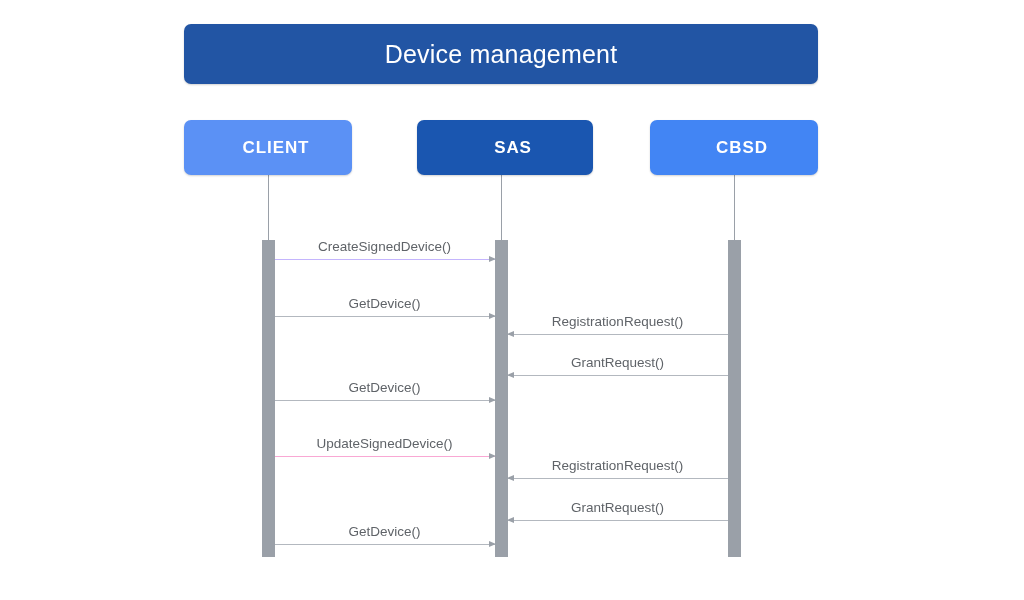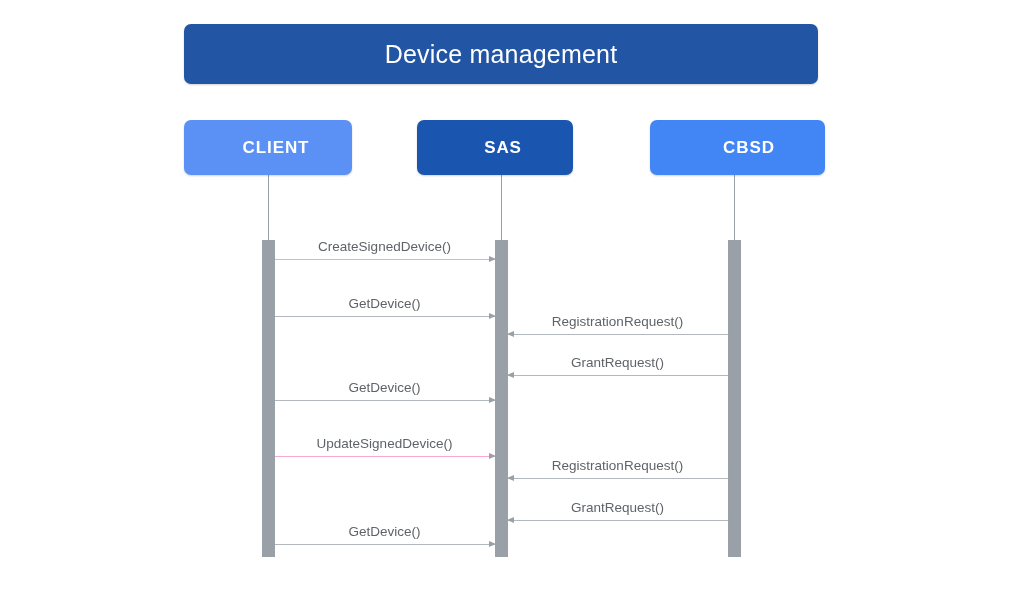--- a/index.html
+++ b/index.html
@@ -124,24 +124,24 @@
   <div id="lifelines">
       <div class="lifeline" style="left: 268px; top: 175px; height: 65px;"></div>
       <div class="lifeline" style="left: 501px; top: 175px; height: 65px;"></div>
       <div class="lifeline" style="left: 734px; top: 175px; height: 65px;"></div>
     </div>
 
   <div id="participants">
       <div class="participant" style="left: 184px; width: 168px; background: rgb(91, 145, 245);">
         <span class="participant-label">CLIENT</span>
       </div>
-      <div class="participant" style="left: 417px; width: 156px; background: rgb(26, 86, 176);">
+      <div class="participant" style="left: 417px; width: 176px; background: rgb(26, 86, 176);">
         <span class="participant-label">SAS</span>
       </div>
-      <div class="participant" style="left: 650px; width: 168px; background: rgb(66, 133, 244); padding-left: 7px;">
+      <div class="participant" style="left: 650px; width: 168px; background: rgb(66, 133, 244);">
         <span class="participant-label">CBSD</span>
       </div>
     </div>
 
   <div id="activations">
       <div class="activation" style="left: 261.5px; top: 240px; height: 317px; background: rgb(154, 160, 168);"></div>
       <div class="activation" style="left: 494.5px; top: 240px; height: 317px; background: rgb(154, 160, 168);"></div>
       <div class="activation" style="left: 727.5px; top: 240px; height: 317px; background: rgb(154, 160, 168);"></div>
     </div>
 

